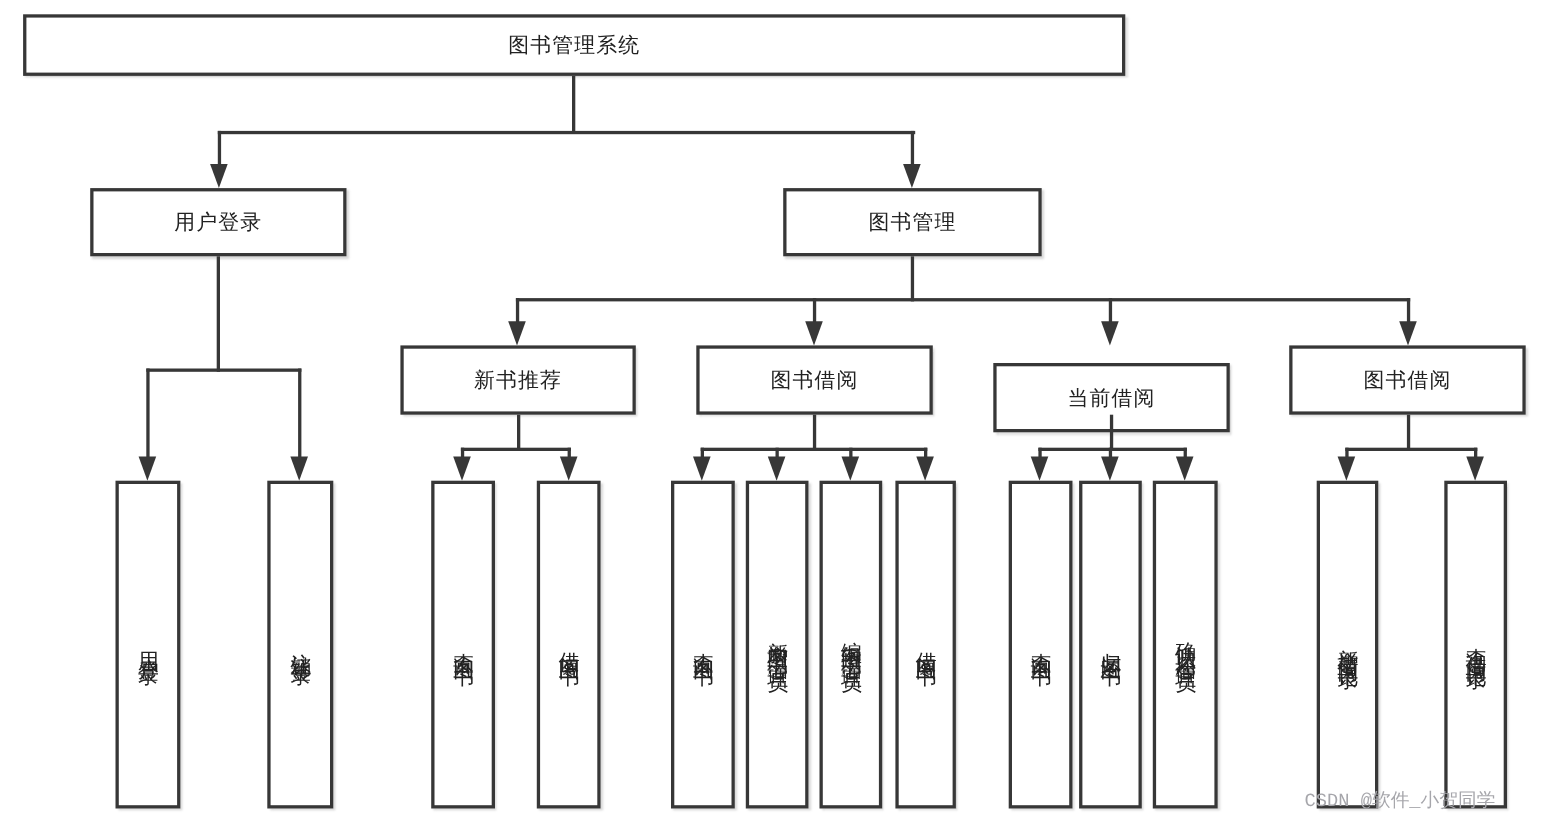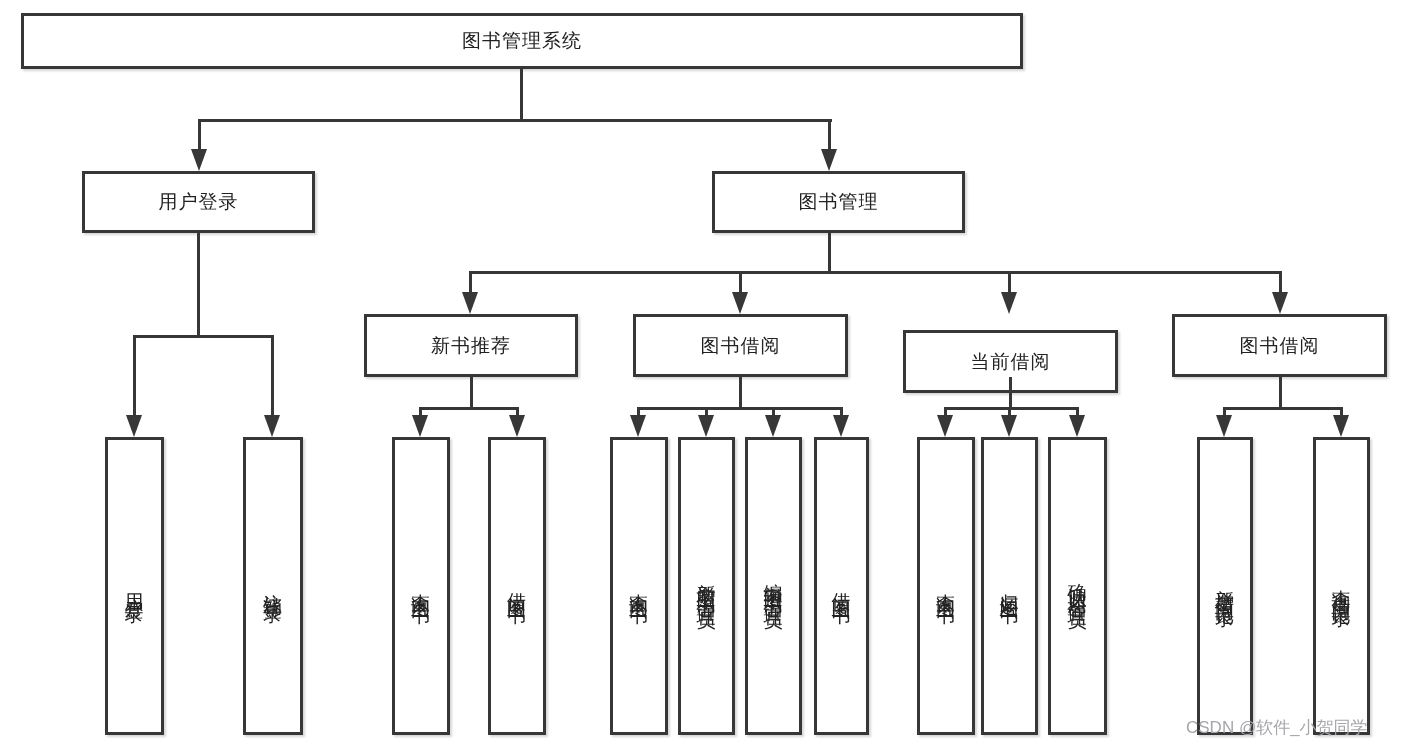--- a/index.html
+++ b/index.html
@@ -48,38 +48,39 @@
     border-left:8px solid transparent;
     border-right:8px solid transparent;
     border-top:22px solid var(--line);
   }
   .wm{
     position:absolute;
     left:1186px;top:716px;
     font-size:17px;
     color:var(--watermark);
     white-space:nowrap;
+    font-family:Liberation Mono, monospace;
   }
 </style>
 </head>
 <body>
 
 <div class="canvas">
 
   <div class="box" style="left:21px;top:13px;width:1002px;height:56px">图书管理系统</div>
 
   <div class="ln" style="left:520px;top:69px;width:3px;height:52px"></div>
   <div class="ln" style="left:198px;top:119px;width:634px;height:3px"></div>
   <div class="ln" style="left:198px;top:119px;width:3px;height:32px"></div>
   <div class="ln" style="left:828px;top:119px;width:3px;height:32px"></div>
   <div class="arr" style="left:191px;top:149px"></div>
   <div class="arr" style="left:821px;top:149px"></div>
 
   <div class="box" style="left:82px;top:171px;width:233px;height:62px">用户登录</div>
-  <div class="box" style="left:712px;top:171px;width:253px;height:62px">图书管理</div>
+  <div class="box" style="left:712px;top:171px;width:235px;height:62px">图书管理</div>
 
   <div class="ln" style="left:197px;top:233px;width:3px;height:105px"></div>
   <div class="ln" style="left:133px;top:335px;width:141px;height:3px"></div>
   <div class="ln" style="left:133px;top:335px;width:3px;height:82px"></div>
   <div class="ln" style="left:271px;top:335px;width:3px;height:82px"></div>
   <div class="arr" style="left:126px;top:415px"></div>
   <div class="arr" style="left:264px;top:415px"></div>
 
   <div class="ln" style="left:828px;top:233px;width:3px;height:41px"></div>
   <div class="ln" style="left:469px;top:271px;width:813px;height:3px"></div>

